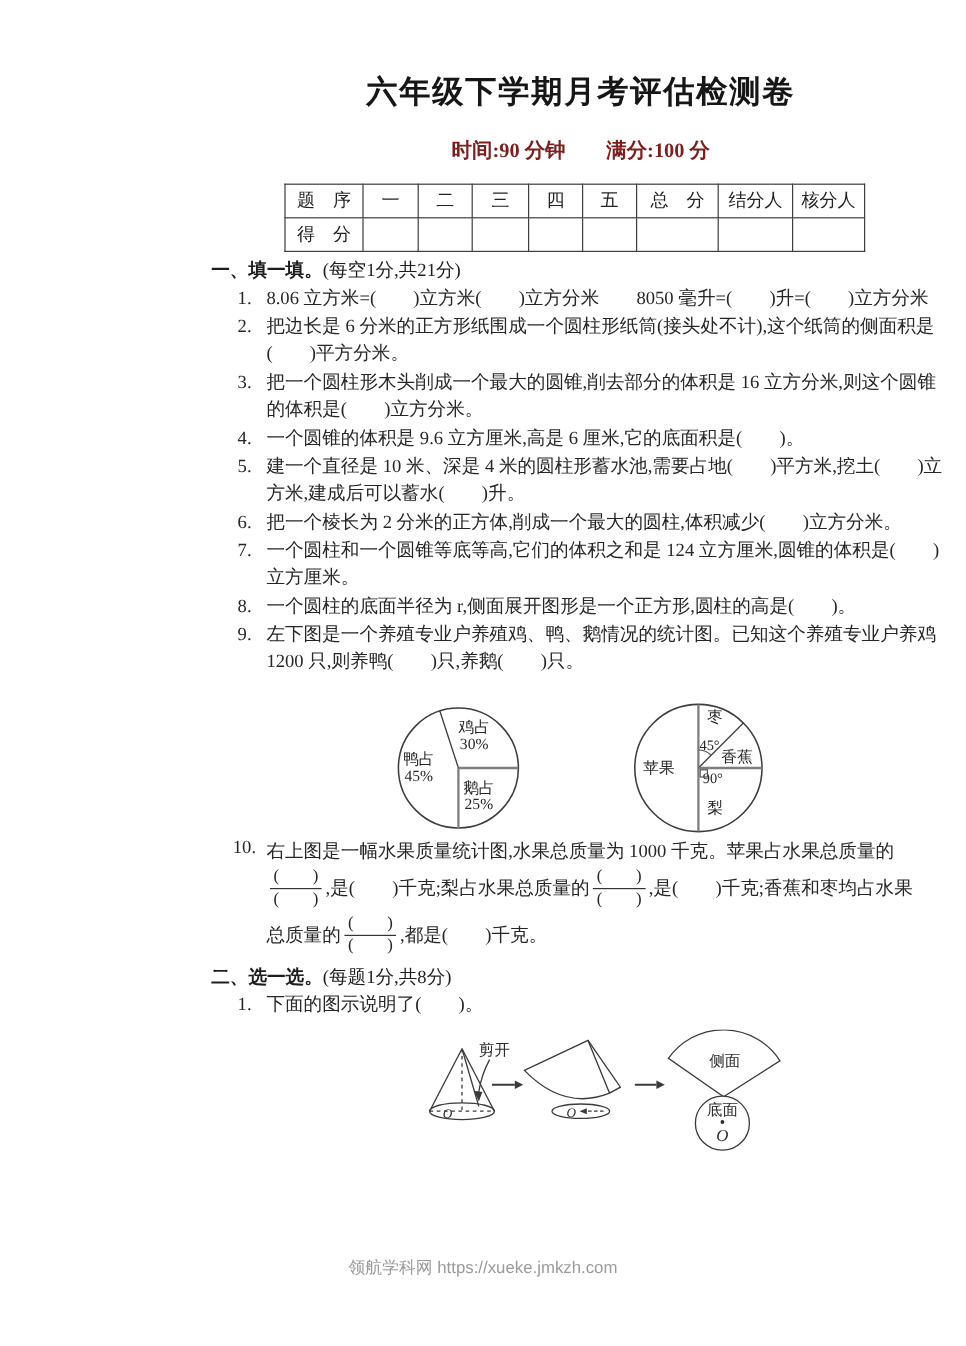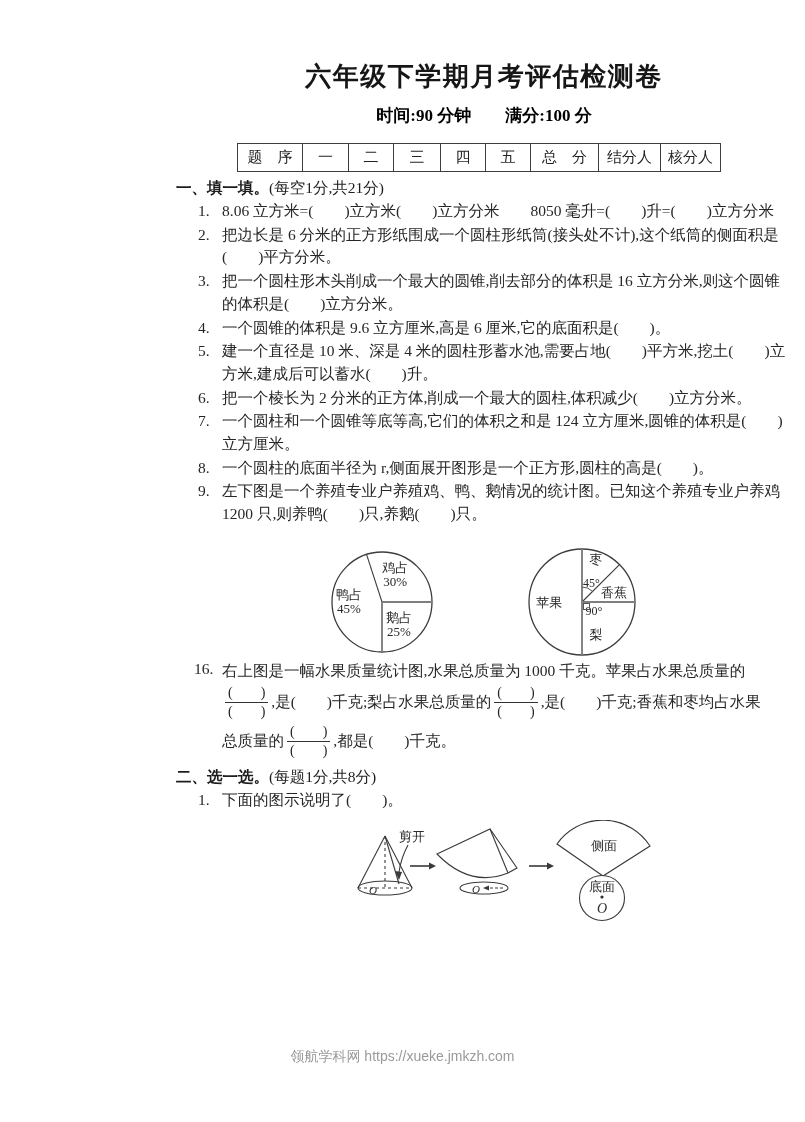--- a/index.html
+++ b/index.html
@@ -2,21 +2,21 @@
 <html><head>
 <meta charset="utf-8">
 <style>
   html,body{margin:0;padding:0;background:#ffffff;}
   body{width:805px;height:1122px;font-family:"Liberation Serif","DejaVu Serif",serif;color:#2a2a2a;}
   .page{position:relative;width:805px;height:1122px;overflow:hidden;background:#fff;}
   .content{position:absolute;left:176px;top:0;width:616px;}
   .title1{padding-top:60px;text-align:center;font-size:26px;font-weight:bold;letter-spacing:1.5px;color:#161616;line-height:34px;}
   .subject{text-align:center;font-size:31px;font-weight:bold;color:#161616;margin-top:2px;line-height:42px;transform:translateX(-40px);}
   .subject .s1{margin-right:42px;}
-  .meta{text-align:center;font-size:17px;font-weight:bold;margin-top:10px;color:#000000;}
+  .meta{text-align:center;font-size:17px;font-weight:bold;margin-top:20px;color:#7f1d1d;}
   table.score{border-collapse:collapse;table-layout:fixed;margin:16px 12px 0 61px;}
   table.score td{border:1.5px solid #3e3e3e;height:27px;text-align:center;font-size:15px;padding:0;color:#222;}
   .sec-head{margin-top:4px;font-size:15.5px;line-height:23px;color:#1d1d1d;}
   .sec-head .b{font-weight:bold;}
   .q{position:relative;padding-left:46px;font-size:15.5px;line-height:22.7px;margin-top:1px;color:#262626;}
   .q .qnum{position:absolute;left:22px;top:0;}
   .charts-row{position:relative;height:114px;margin-top:20px;}
   .charts-row svg{position:absolute;}
   .q10line{display:flex;align-items:center;padding-left:46px;font-size:15.5px;color:#262626;}
   .q10line.l1{position:relative;height:23px;}
@@ -55,20 +55,31 @@
         <td>题　序</td>
         <td>一</td>
         <td>二</td>
         <td>三</td>
         <td>四</td>
         <td>五</td>
         <td>总　分</td>
         <td>结分人</td>
         <td>核分人</td>
       </tr>
+      <tr>
+        <td>得　分</td>
+        <td></td>
+        <td></td>
+        <td></td>
+        <td></td>
+        <td></td>
+        <td></td>
+        <td></td>
+        <td></td>
+      </tr>
     </tbody>
       </table>
 
     <div class="sec-head">
       <span class="b">一、填一填。</span><span>(每空1分,共21分)</span>
     </div>
 
     <div class="q">
       <span class="qnum">1.</span>
       <span>8.06 立方米=(　　)立方米(　　)立方分米　　8050 毫升=(　　)升=(　　)立方分米</span>
@@ -126,21 +137,21 @@
           <text text-anchor="middle" font-size="13" fill="#272727"><tspan x="98.09652802738046" y="60.7964686892704">香蕉</tspan></text>
           <text text-anchor="middle" font-size="13" fill="#272727"><tspan x="80.08194987075342" y="103.17499491842595">梨</tspan></text>
           <text x="75.29346831192845" y="50.94556621845766" text-anchor="middle" font-size="12" fill="#272727">45°</text>
           <text x="78.00581219652422" y="78.72273314402031" text-anchor="middle" font-size="12" fill="#272727">90°</text>
           <path d="M66,51 A15,15 0 0 1 76.60660171779821,55.39339828220179" fill="none" stroke="#555" stroke-width="1"></path>
           <rect x="67.5" y="67.5" width="6" height="6" fill="none" stroke="#555" stroke-width="1"></rect>
         </svg>
     </div>
 
     <div class="q10line l1">
-      <span class="qnum" style="position:absolute;left:18px;top:0">16.</span>
+      <span class="qnum" style="position:absolute;left:18px;top:0">10.</span>
       <span>右上图是一幅水果质量统计图,水果总质量为 1000 千克。苹果占水果总质量的</span>
     </div>
     <div class="q10line l2">
       <span class="frac">
         <span class="fn">(　　)</span>
         <span class="fd">(　　)</span>
       </span>
       <span>,是(　　)千克;梨占水果总质量的</span>
       <span class="frac">
         <span class="fn">(　　)</span>

